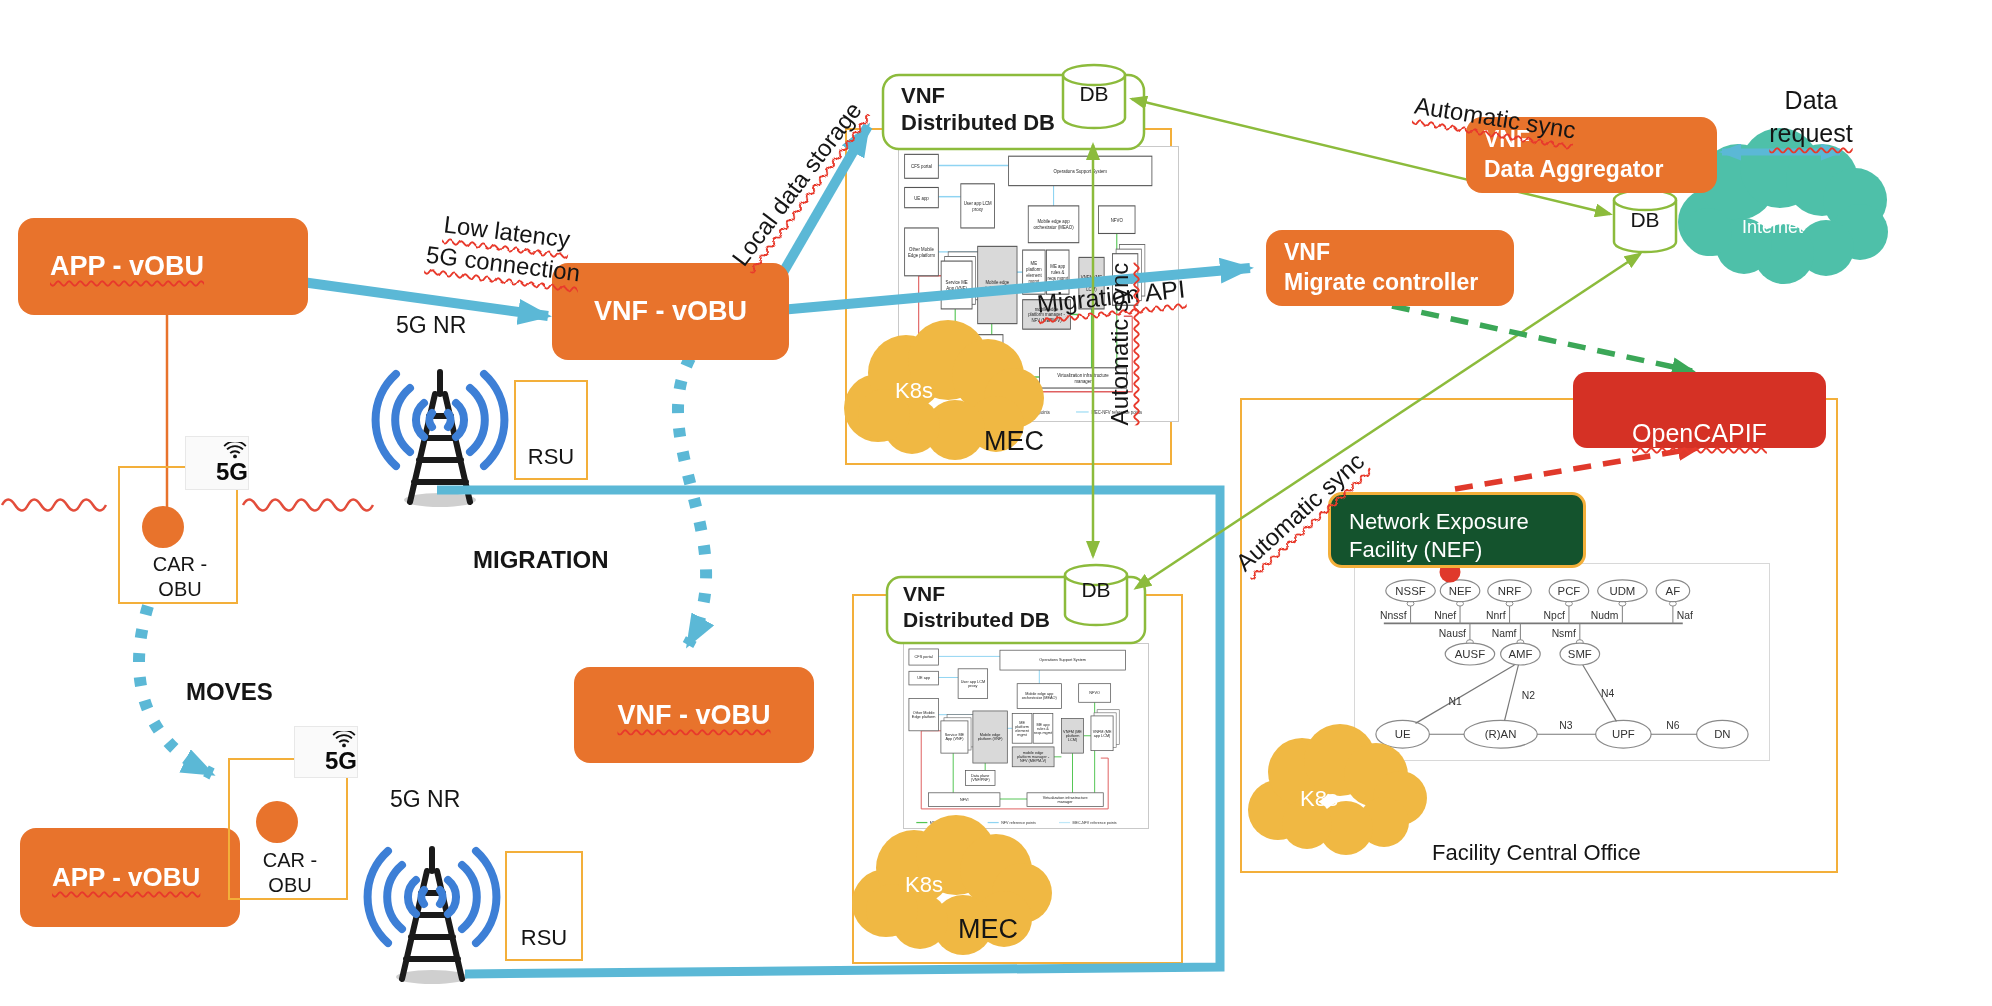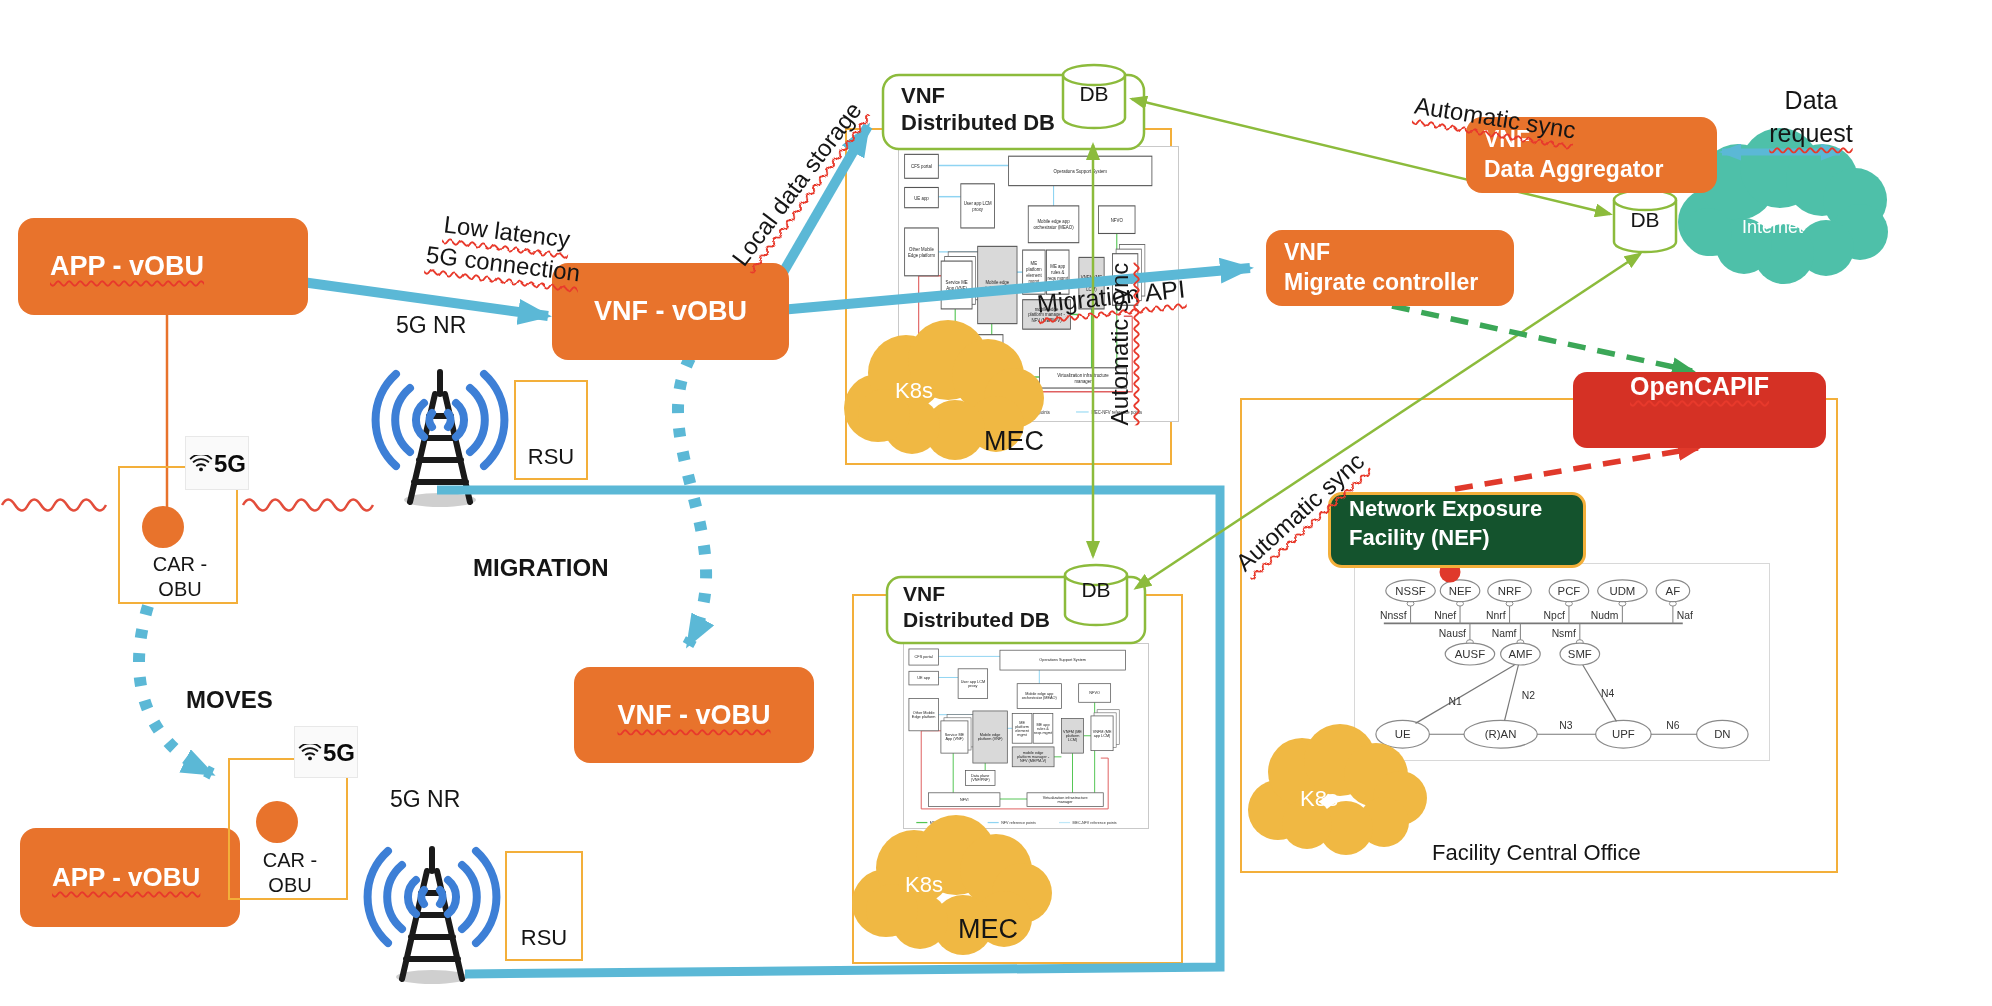--- a/index.html
+++ b/index.html
@@ -2,30 +2,30 @@
 <html><head>
 <meta charset="utf-8">
 <style>
   html,body{margin:0;padding:0;background:#fff;font-family:"Liberation Sans",sans-serif;}
   #stage{position:relative;width:1992px;height:1006px;overflow:hidden;background:#fff;}
   .abs{position:absolute;}
   .frame{border:2.5px solid #F3AF3A;box-sizing:border-box;z-index:2;}
   .inset{z-index:3;background:#fff;border:1px solid #c9c9c9;box-sizing:border-box;margin-left:9px;}
   #scene{position:absolute;left:0;top:0;z-index:4;}
   .obox{background:#E8732C;border-radius:16px;color:#fff;font-weight:bold;display:flex;flex-direction:column;justify-content:center;box-sizing:border-box;z-index:5;}
-  .rbox{background:#D53125;border-radius:14px;color:#fff;font-weight:bold;display:flex;flex-direction:column;justify-content:flex-start;box-sizing:border-box;z-index:5;}
+  .rbox{background:#D53125;border-radius:14px;color:#fff;font-weight:normal;display:flex;flex-direction:column;justify-content:flex-end;box-sizing:border-box;z-index:5;}
   .center{align-items:center;text-align:center;}
   .padl{padding-left:32px;}
   .whitebox{background:#fff;border:2.5px solid #F3AF3A;box-sizing:border-box;z-index:5;}
   .clearbox{background:transparent;border:2px solid #F3AF3A;box-sizing:border-box;z-index:5;}
   .lbl{color:#151515;z-index:6;}
-  .b{font-weight:bold;margin-top:8px;}
+  .b{font-weight:bold;}
   .sq{text-decoration-line:underline;text-decoration-style:wavy;text-decoration-color:#E8392B;text-decoration-thickness:2px;text-underline-offset:5px;text-decoration-skip-ink:none;}
   .rot{transform-origin:center center;}
-  .badge{background:#fafafa;border:1px solid #e8e8e8;display:flex;flex-direction:row;align-items:center;justify-content:center;z-index:6;box-sizing:border-box;}
+  .badge{background:#fafafa;border:1px solid #e8e8e8;display:flex;flex-direction:column;align-items:flex-end;justify-content:center;z-index:6;box-sizing:border-box;}
   .badge .fg5{font-weight:bold;font-size:24px;color:#0a0a0a;line-height:1;margin-top:1px;}
   svg{font-family:"Liberation Sans",sans-serif;}
   .greentxt{color:#1a1a1a;font-weight:bold;line-height:1.22;z-index:6;}
 </style>
 </head>
 <body>
 
 <div id="stage">
 
   <div class="abs frame" style="left:845px;top:128px;width:327px;height:337px;"></div>

